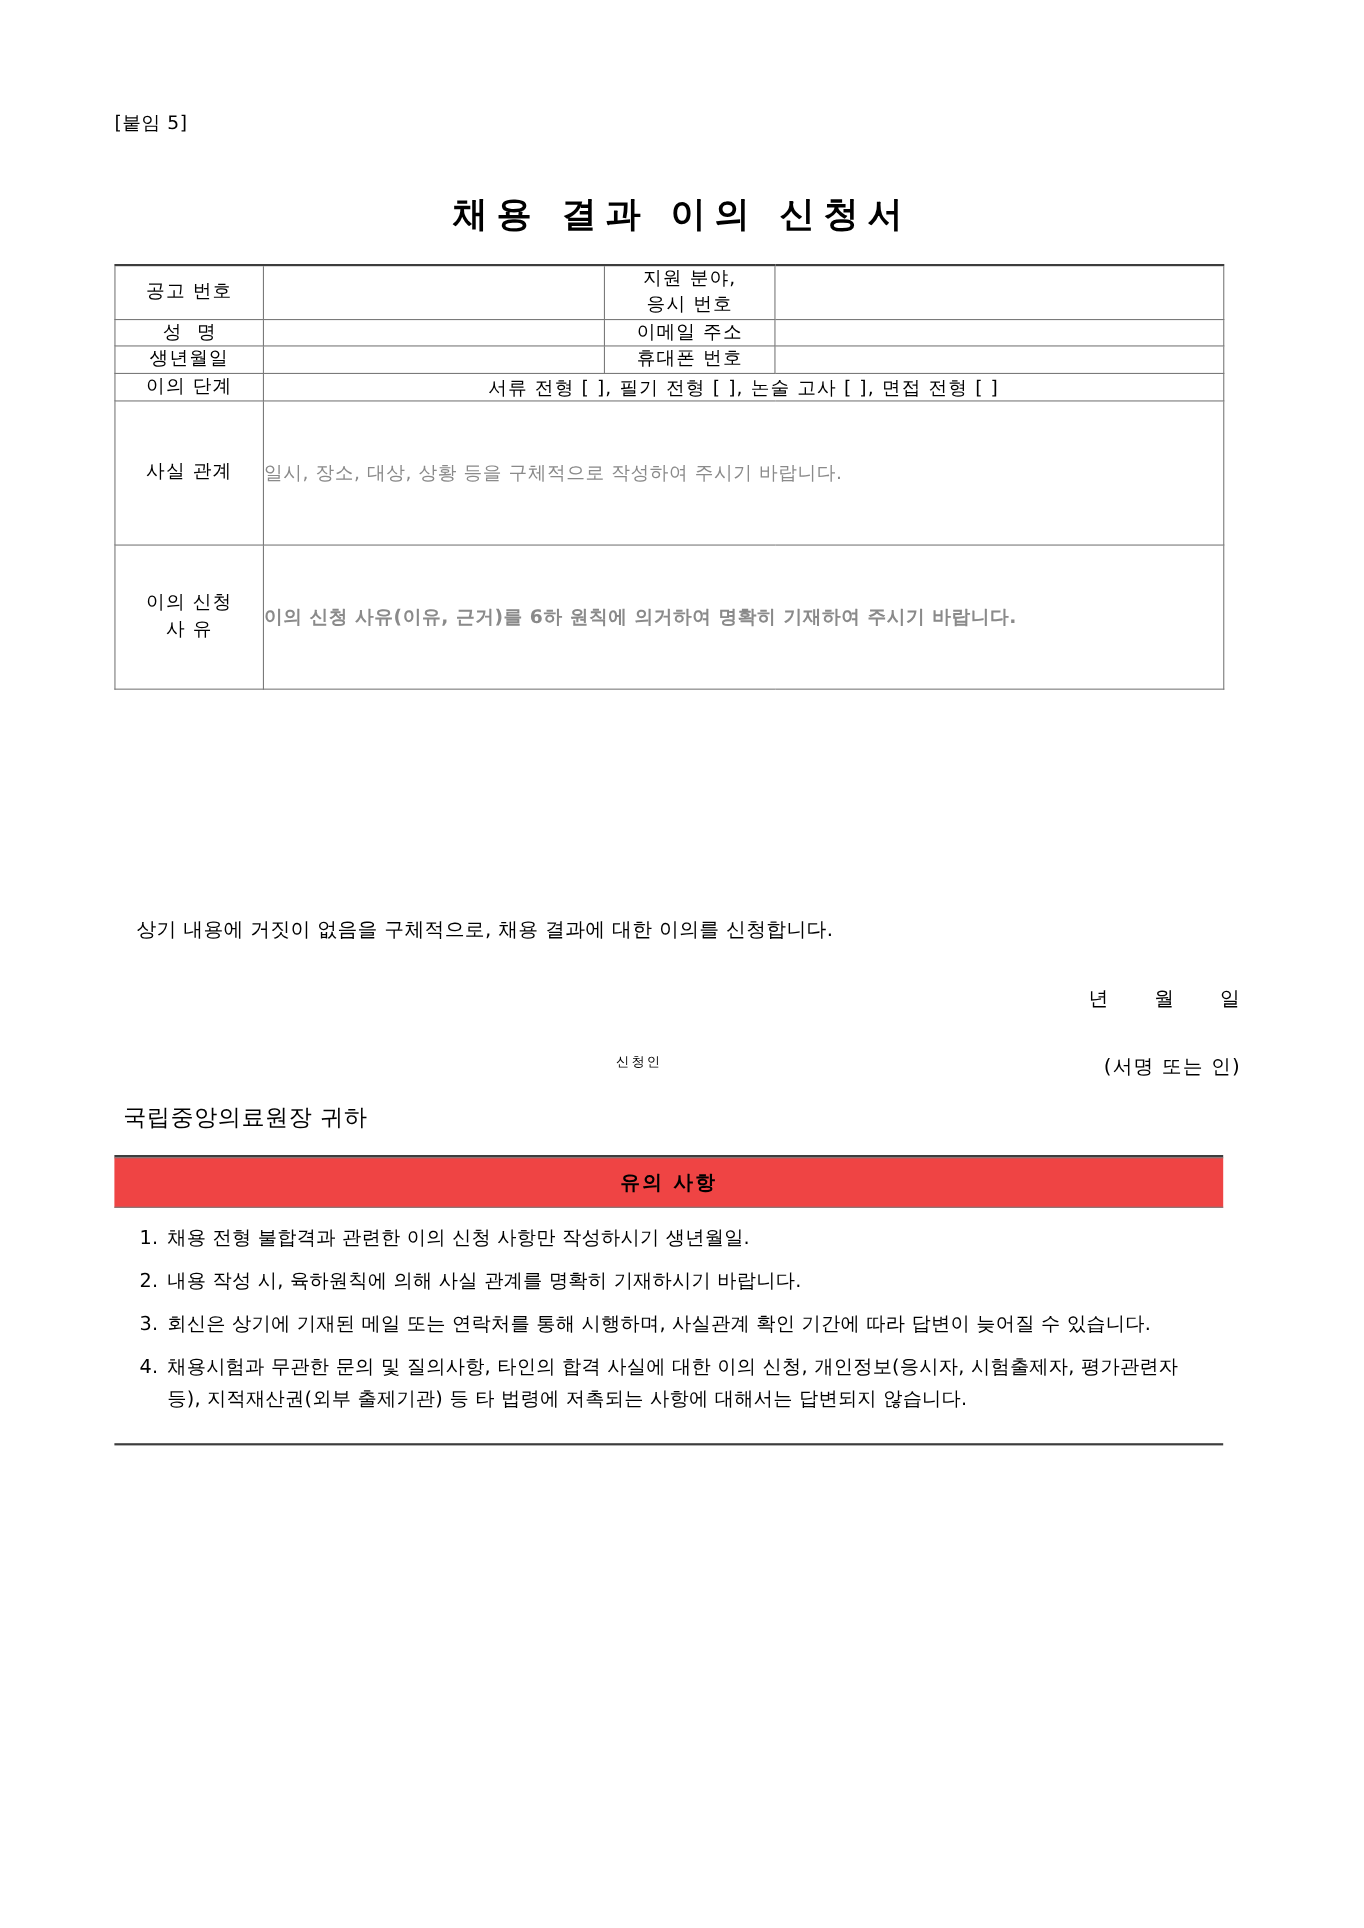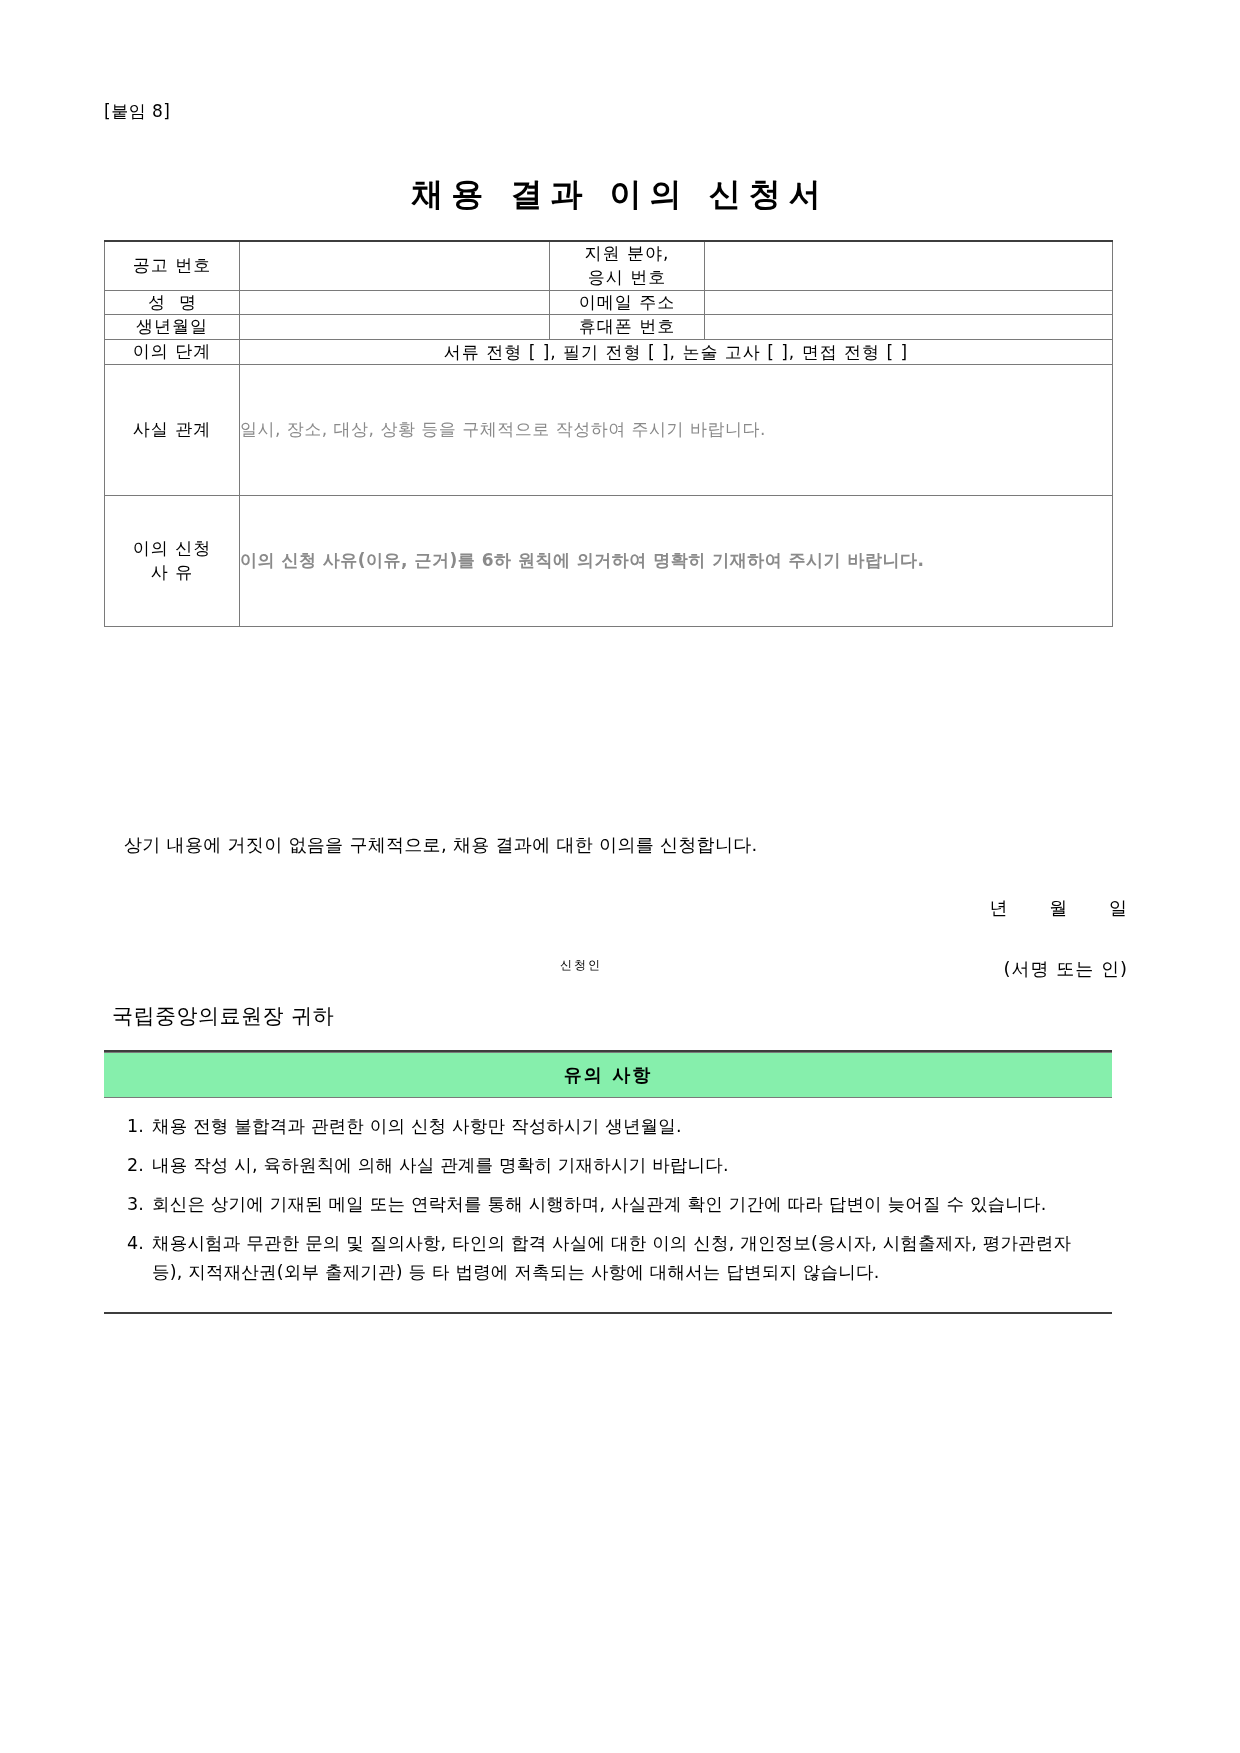--- a/index.html
+++ b/index.html
@@ -126,21 +126,21 @@
     position: absolute;
     left: 104px;
     top: 1050px;
     width: 1008px;
   }
   .notice-top-rule {
     border-top: 2px solid #3d3d3d;
     height: 0;
   }
   .notice-header {
-    background: #86efac;
+    background: #ef4444;
     border-top: 1px solid #7a7a7a;
     border-bottom: 1px solid #7a7a7a;
     text-align: center;
     font-size: 18px;
     font-weight: bold;
     letter-spacing: 2px;
     padding: 10px 0;
   }
   .notice-list {
     padding: 14px 6px 10px 6px;
@@ -165,21 +165,21 @@
     border-top: 2px solid #3d3d3d;
     height: 0;
     margin-top: 6px;
   }
 </style>
 </head>
 <body>
 
 <div class="page">
 
-  <div class="attach-tag">[붙임 8]</div>
+  <div class="attach-tag">[붙임 5]</div>
 
   <div class="doc-title">채용 결과 이의 신청서</div>
 
   <table class="form">
     <colgroup>
       <col style="width:135px">
       <col style="width:310px">
       <col style="width:155px">
       <col style="width:408px">
     </colgroup>

